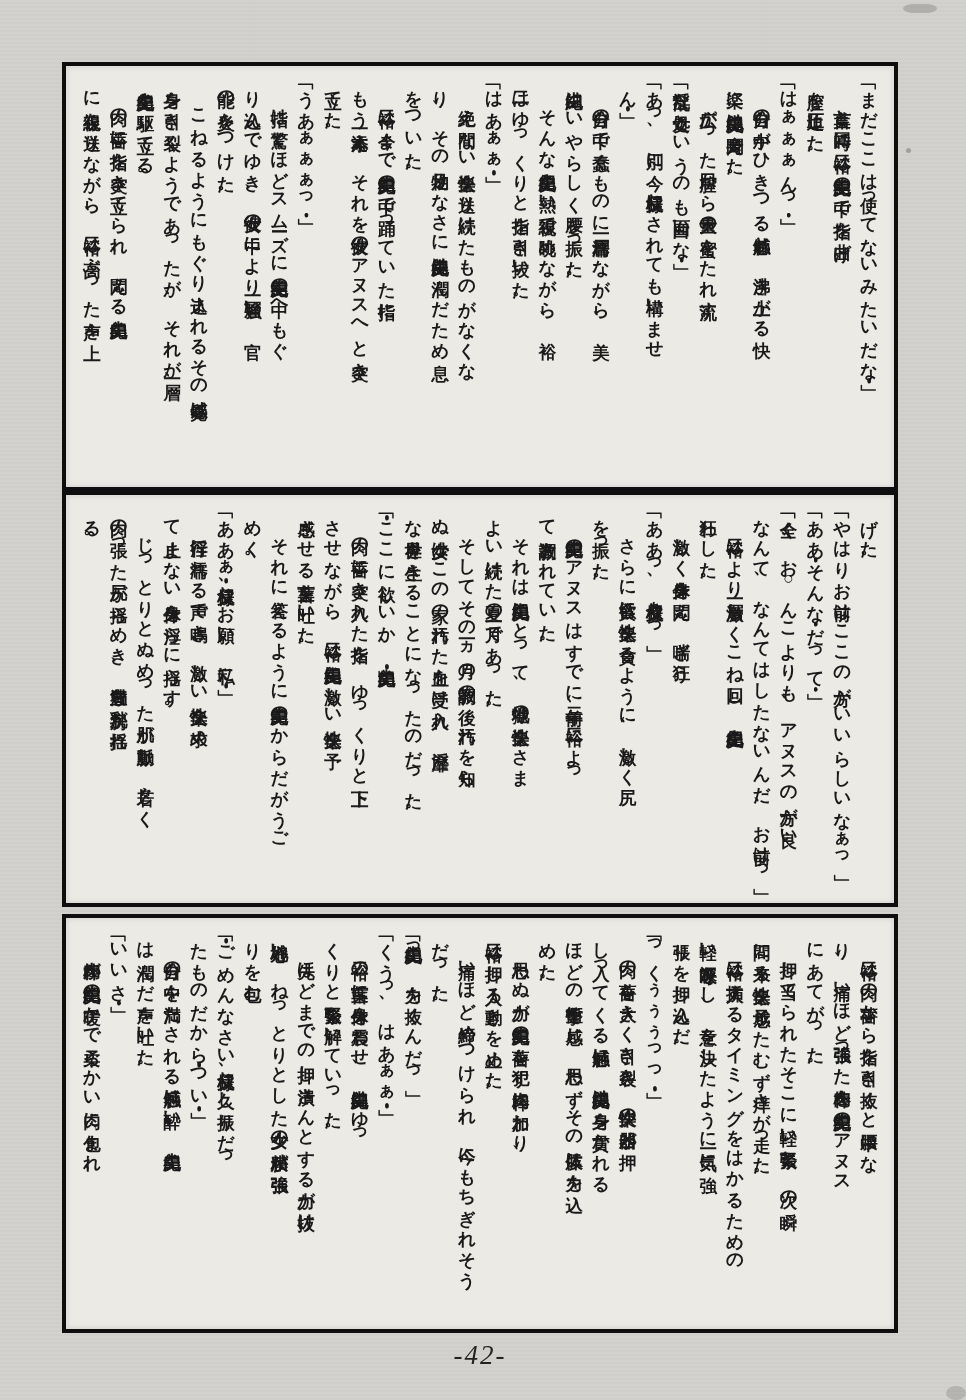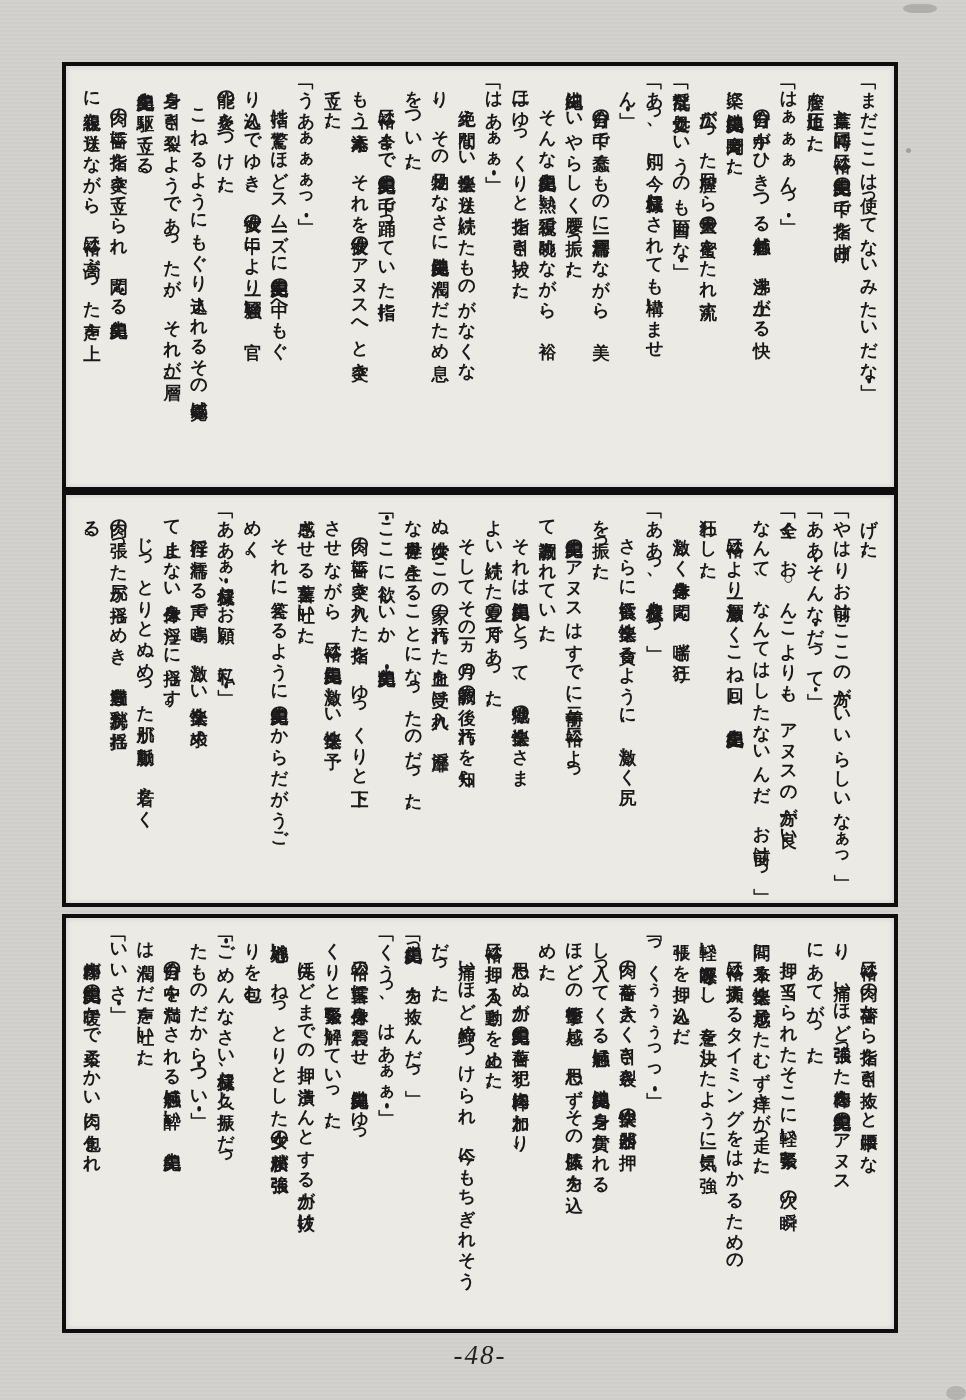--- a/index.html
+++ b/index.html
@@ -152,18 +152,18 @@
         <div class="col">りを包む。</div>
         <div class="col">「・・・ごめんなさい叔父様、久し振りだっ</div>
         <div class="col">たものだから・・・つい・・・」</div>
         <div class="col">　自分の中を満たされる感触に酔い、美由紀</div>
         <div class="col">は潤んだ声を吐いた。</div>
         <div class="col">「いいさ・・・」</div>
         <div class="col">　肉棒が美由紀の暖かで柔らかい肉に包まれ、</div>
       </div>
   </section>
 
-  <div class="page-number">-48-</div>
+  <div class="page-number">-42-</div>
 
   <div class="speck speck-tr"></div>
   <div class="speck speck-br"></div>
   <div class="speck speck-dot"></div>
 </div>
 
 </body></html>

